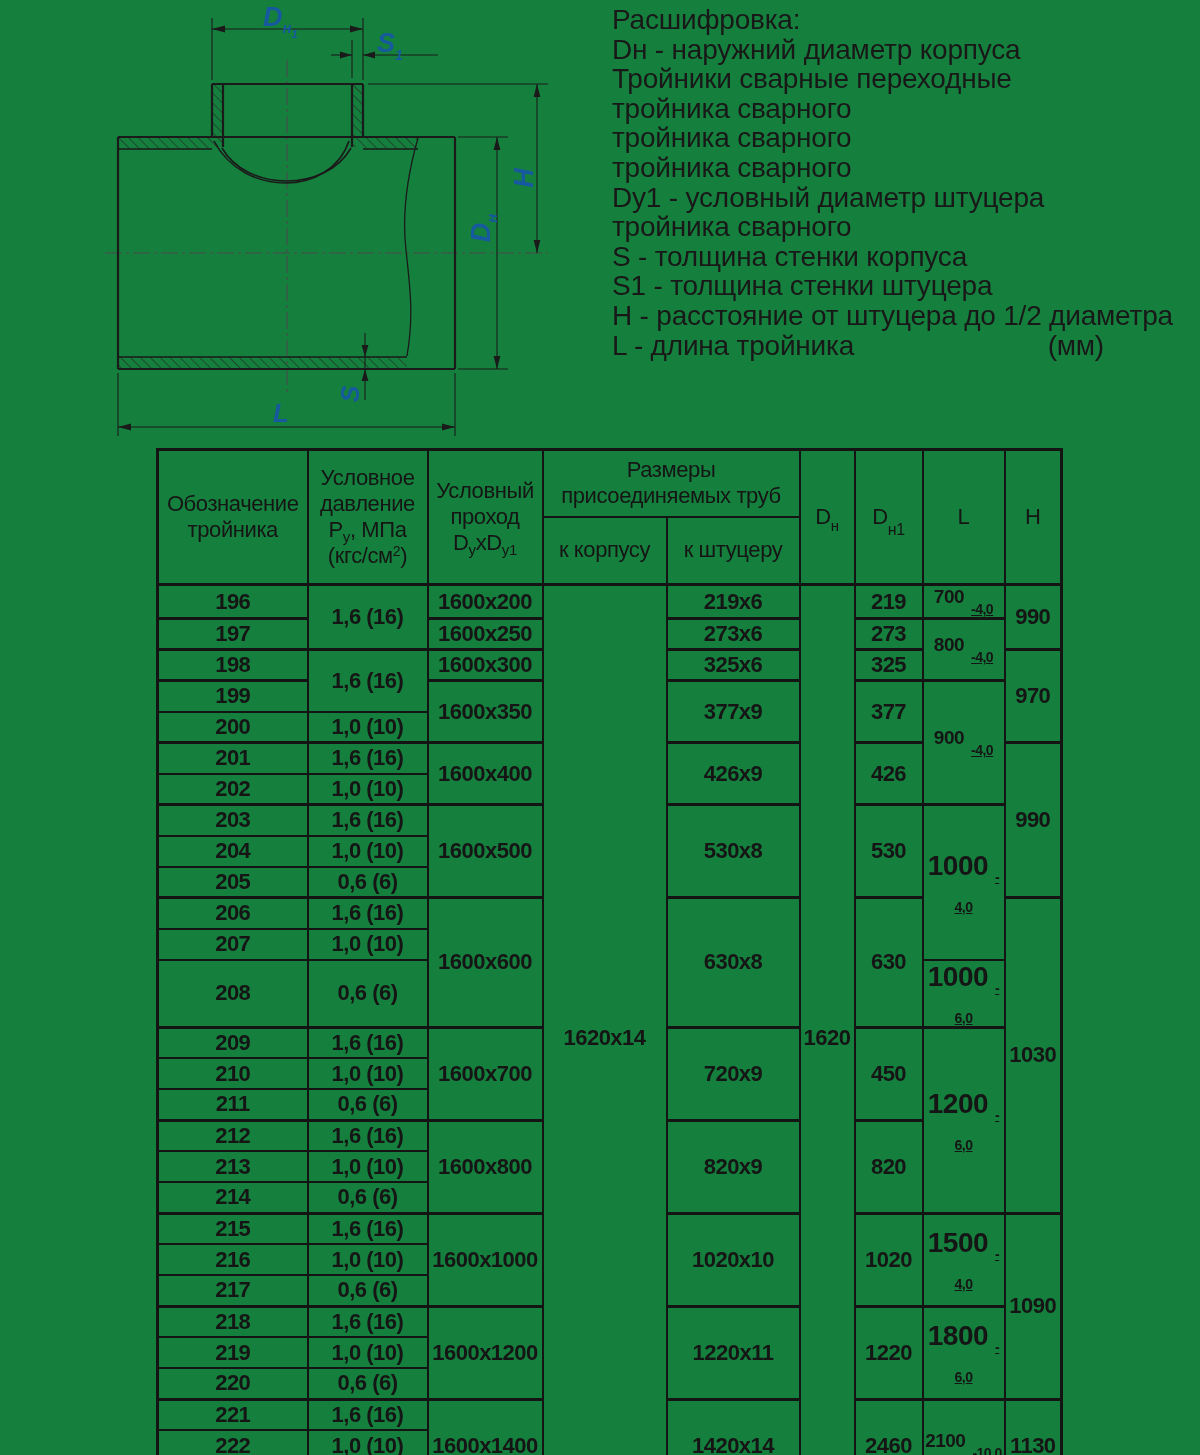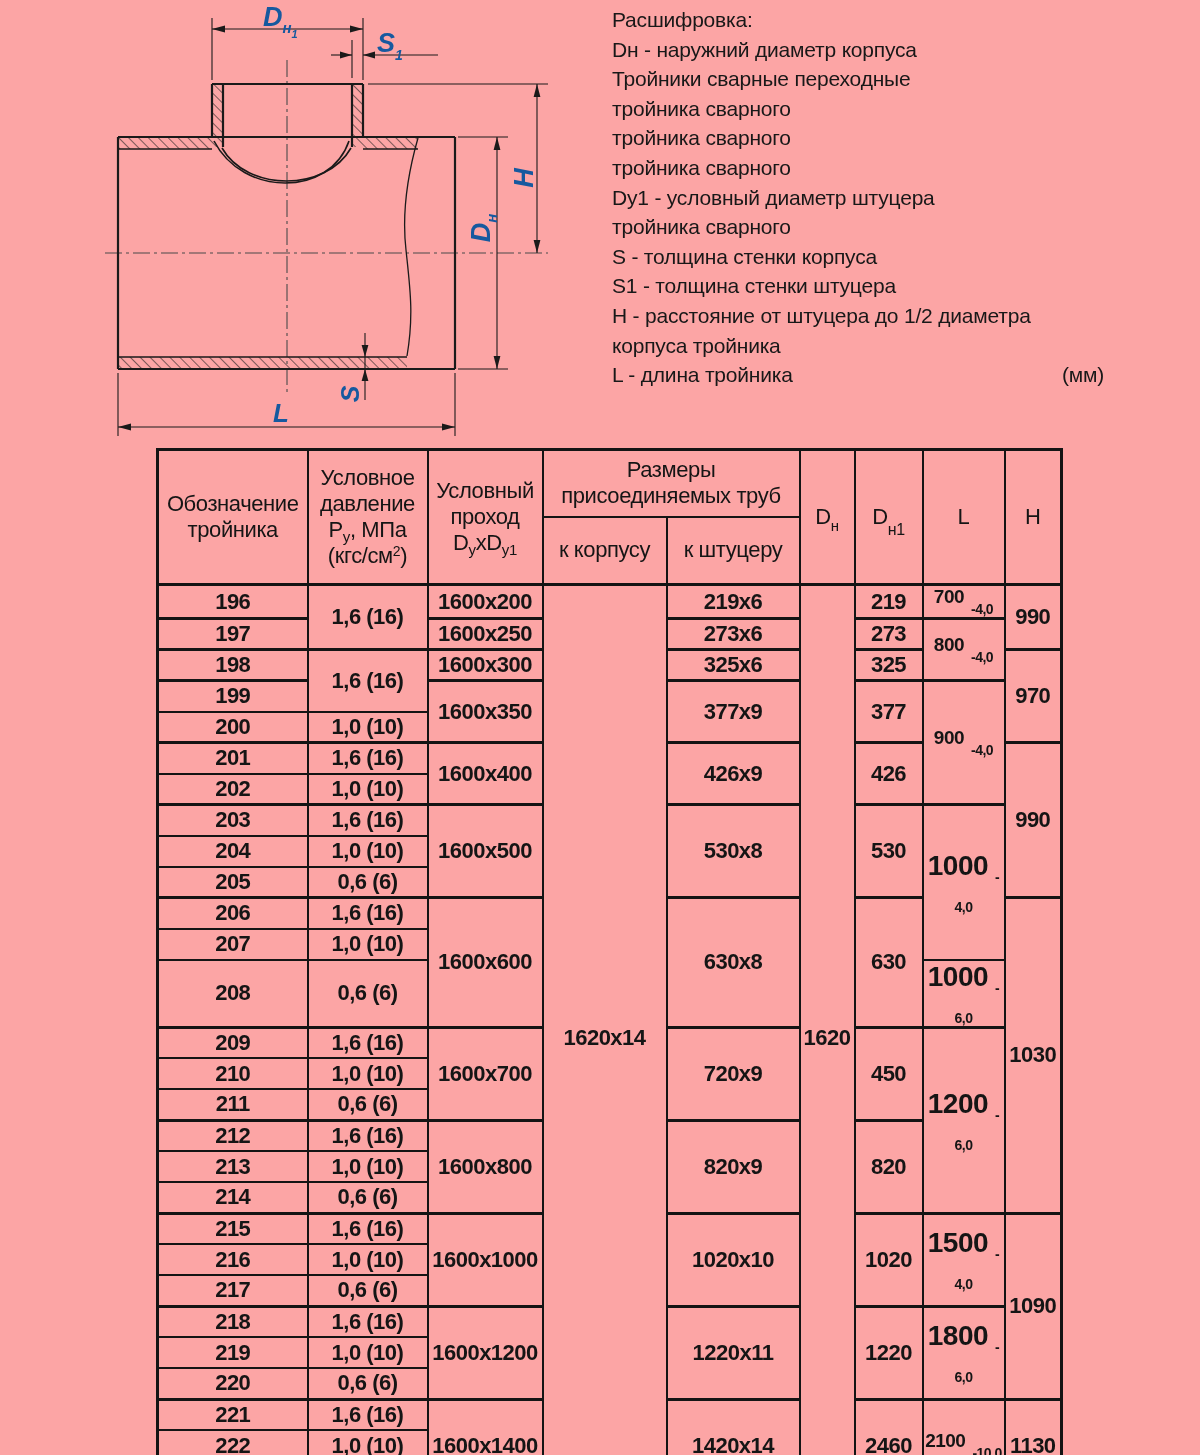--- a/index.html
+++ b/index.html
@@ -1,45 +1,45 @@
 <!DOCTYPE html>
 <html><head>
 <meta charset="utf-8">
 <style>
   html,body{margin:0;padding:0;background:#fff;}
-  .stage{position:relative;width:1200px;height:1455px;background:#fca5a5;overflow:hidden;
+  .stage{position:relative;width:1200px;height:1455px;background:#15803d;overflow:hidden;
          font-family:"Liberation Sans","DejaVu Sans",sans-serif;color:#151515;}
 
   
   .diagram{position:absolute;left:0;top:0;}
 
   
   .legend{position:absolute;left:612px;top:5px;width:492px;
-          font-size:21px;line-height:29.6px;letter-spacing:-0.2px;color:#181818;}
+          font-size:28px;line-height:29.6px;letter-spacing:-0.2px;color:#181818;}
   .legend-line{white-space:nowrap;}
   .legend-units{float:right;}
 
   
   table.spec{position:absolute;left:156px;top:448px;width:904px;
              table-layout:fixed;border-collapse:collapse;
              border:3px solid #141414;}
   .spec th,.spec td{border:2px solid #141414;padding:0;text-align:center;
                     vertical-align:middle;overflow:hidden;}
   .spec thead tr.tier1{height:67px;}
   .spec thead tr.tier2{height:68px;}
   .spec tbody tr{height:31px;}
   .spec tbody tr.gs td{border-top-width:3px;}
   .spec th{font-weight:400;font-size:22px;line-height:26px;letter-spacing:-0.4px;}
   .spec td{font-weight:700;font-size:22px;letter-spacing:-0.5px;}
   .spec th sub{font-size:15px;vertical-align:-5px;line-height:0;}
   .spec th sup{font-size:14px;vertical-align:7px;line-height:0;}
   .spec th .sub-dn{font-size:15px;vertical-align:-7px;line-height:0;}
   .spec th .sub-dn1{font-size:16px;vertical-align:-11px;line-height:0;}
   .lcell .lmain{font-size:28px;}
-  .lcell .ltol{font-size:14px;vertical-align:-7px;margin-left:7px;letter-spacing:-0.5px;}
+  .lcell .ltol{font-size:14px;vertical-align:-7px;margin-left:7px;letter-spacing:-0.5px;text-decoration:underline;}
   .lcell.raised .lmain{font-size:19px;vertical-align:5px;}
   .lcell.raised .ltol{font-size:14px;vertical-align:-6px;}
 </style>
 </head>
 <body>
 
 <div class="stage">
 
   <svg class="diagram" width="600" height="445" viewBox="0 0 600 445">
     <defs>
@@ -134,21 +134,20 @@
     <div class="legend-line">Dн - наружний диаметр корпуса</div>
     <div class="legend-line">Тройники сварные переходные</div>
     <div class="legend-line">тройника сварного</div>
     <div class="legend-line">тройника сварного</div>
     <div class="legend-line">тройника сварного</div>
     <div class="legend-line">Dy1 - условный диаметр штуцера</div>
     <div class="legend-line">тройника сварного</div>
     <div class="legend-line">S - толщина стенки корпуса</div>
     <div class="legend-line">S1 - толщина стенки штуцера</div>
     <div class="legend-line">H - расстояние от штуцера до 1/2 диаметра</div>
-    <div class="legend-line">корпуса тройника</div>
     <div class="legend-line">
       <span class="legend-units">(мм)</span>
       <span>L - длина тройника</span>
     </div>
   </div>
 
   <table class="spec">
     <colgroup>
       <col style="width:150px">
         <col style="width:120px">

